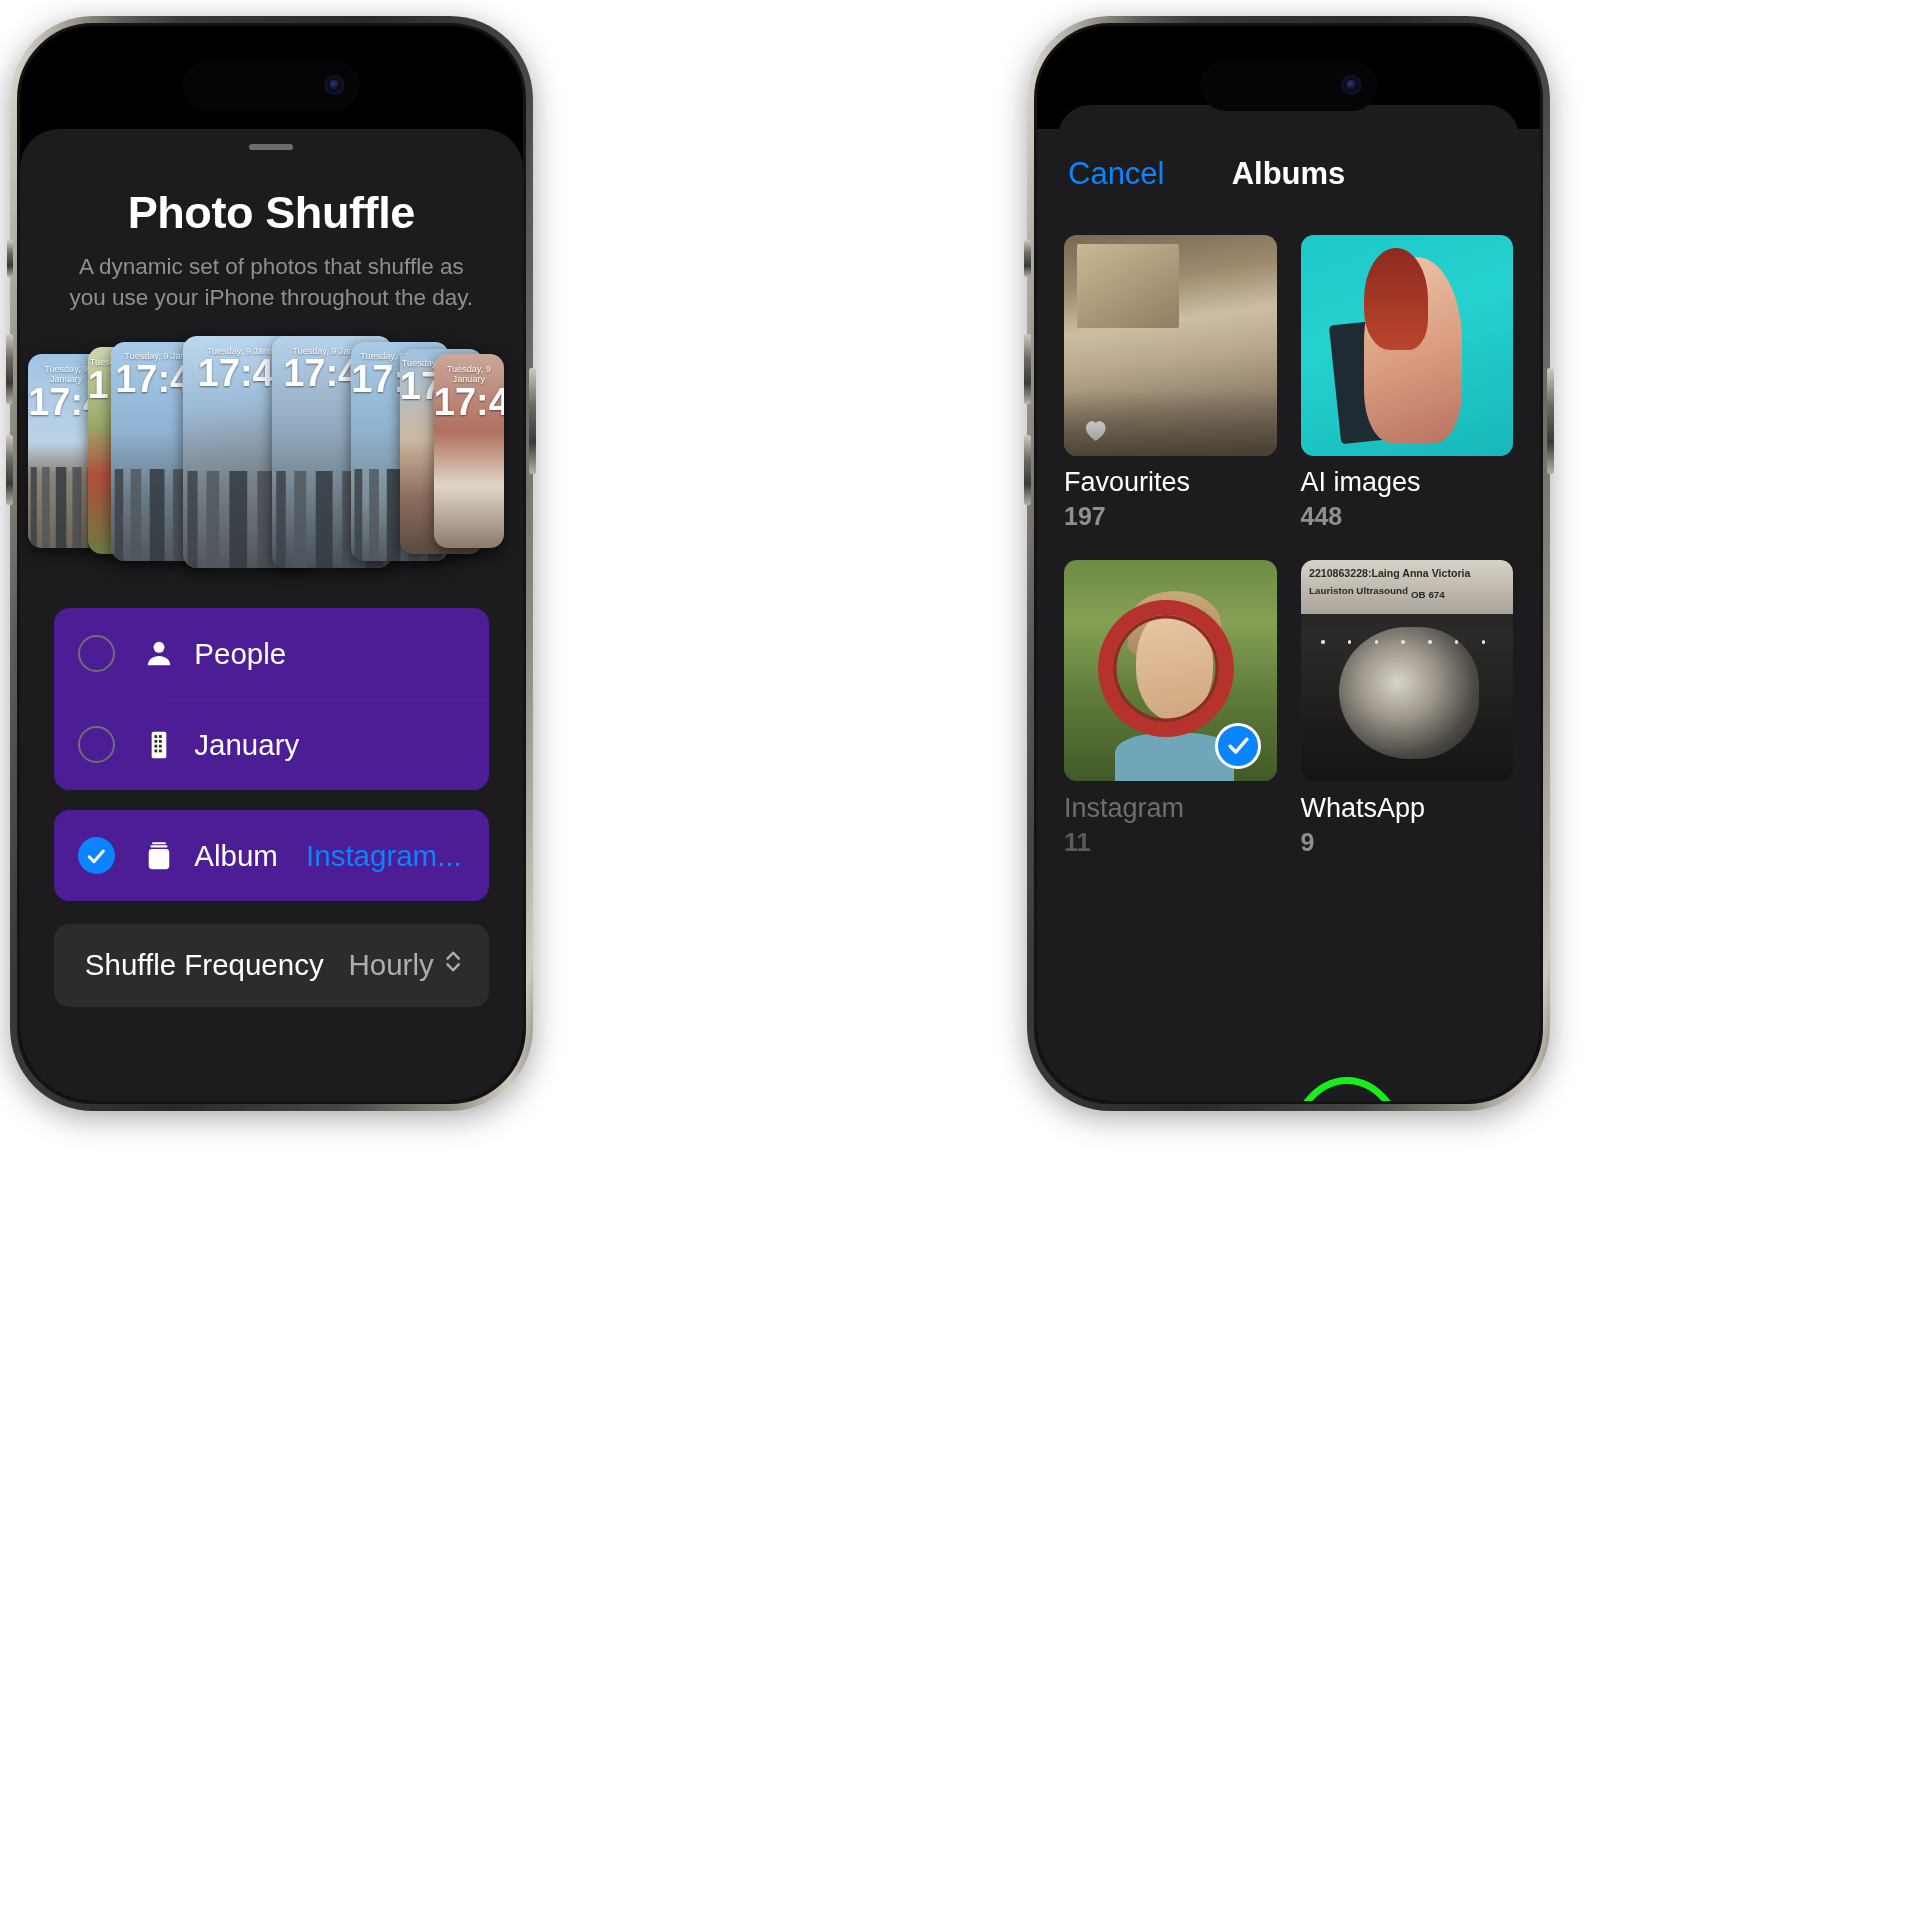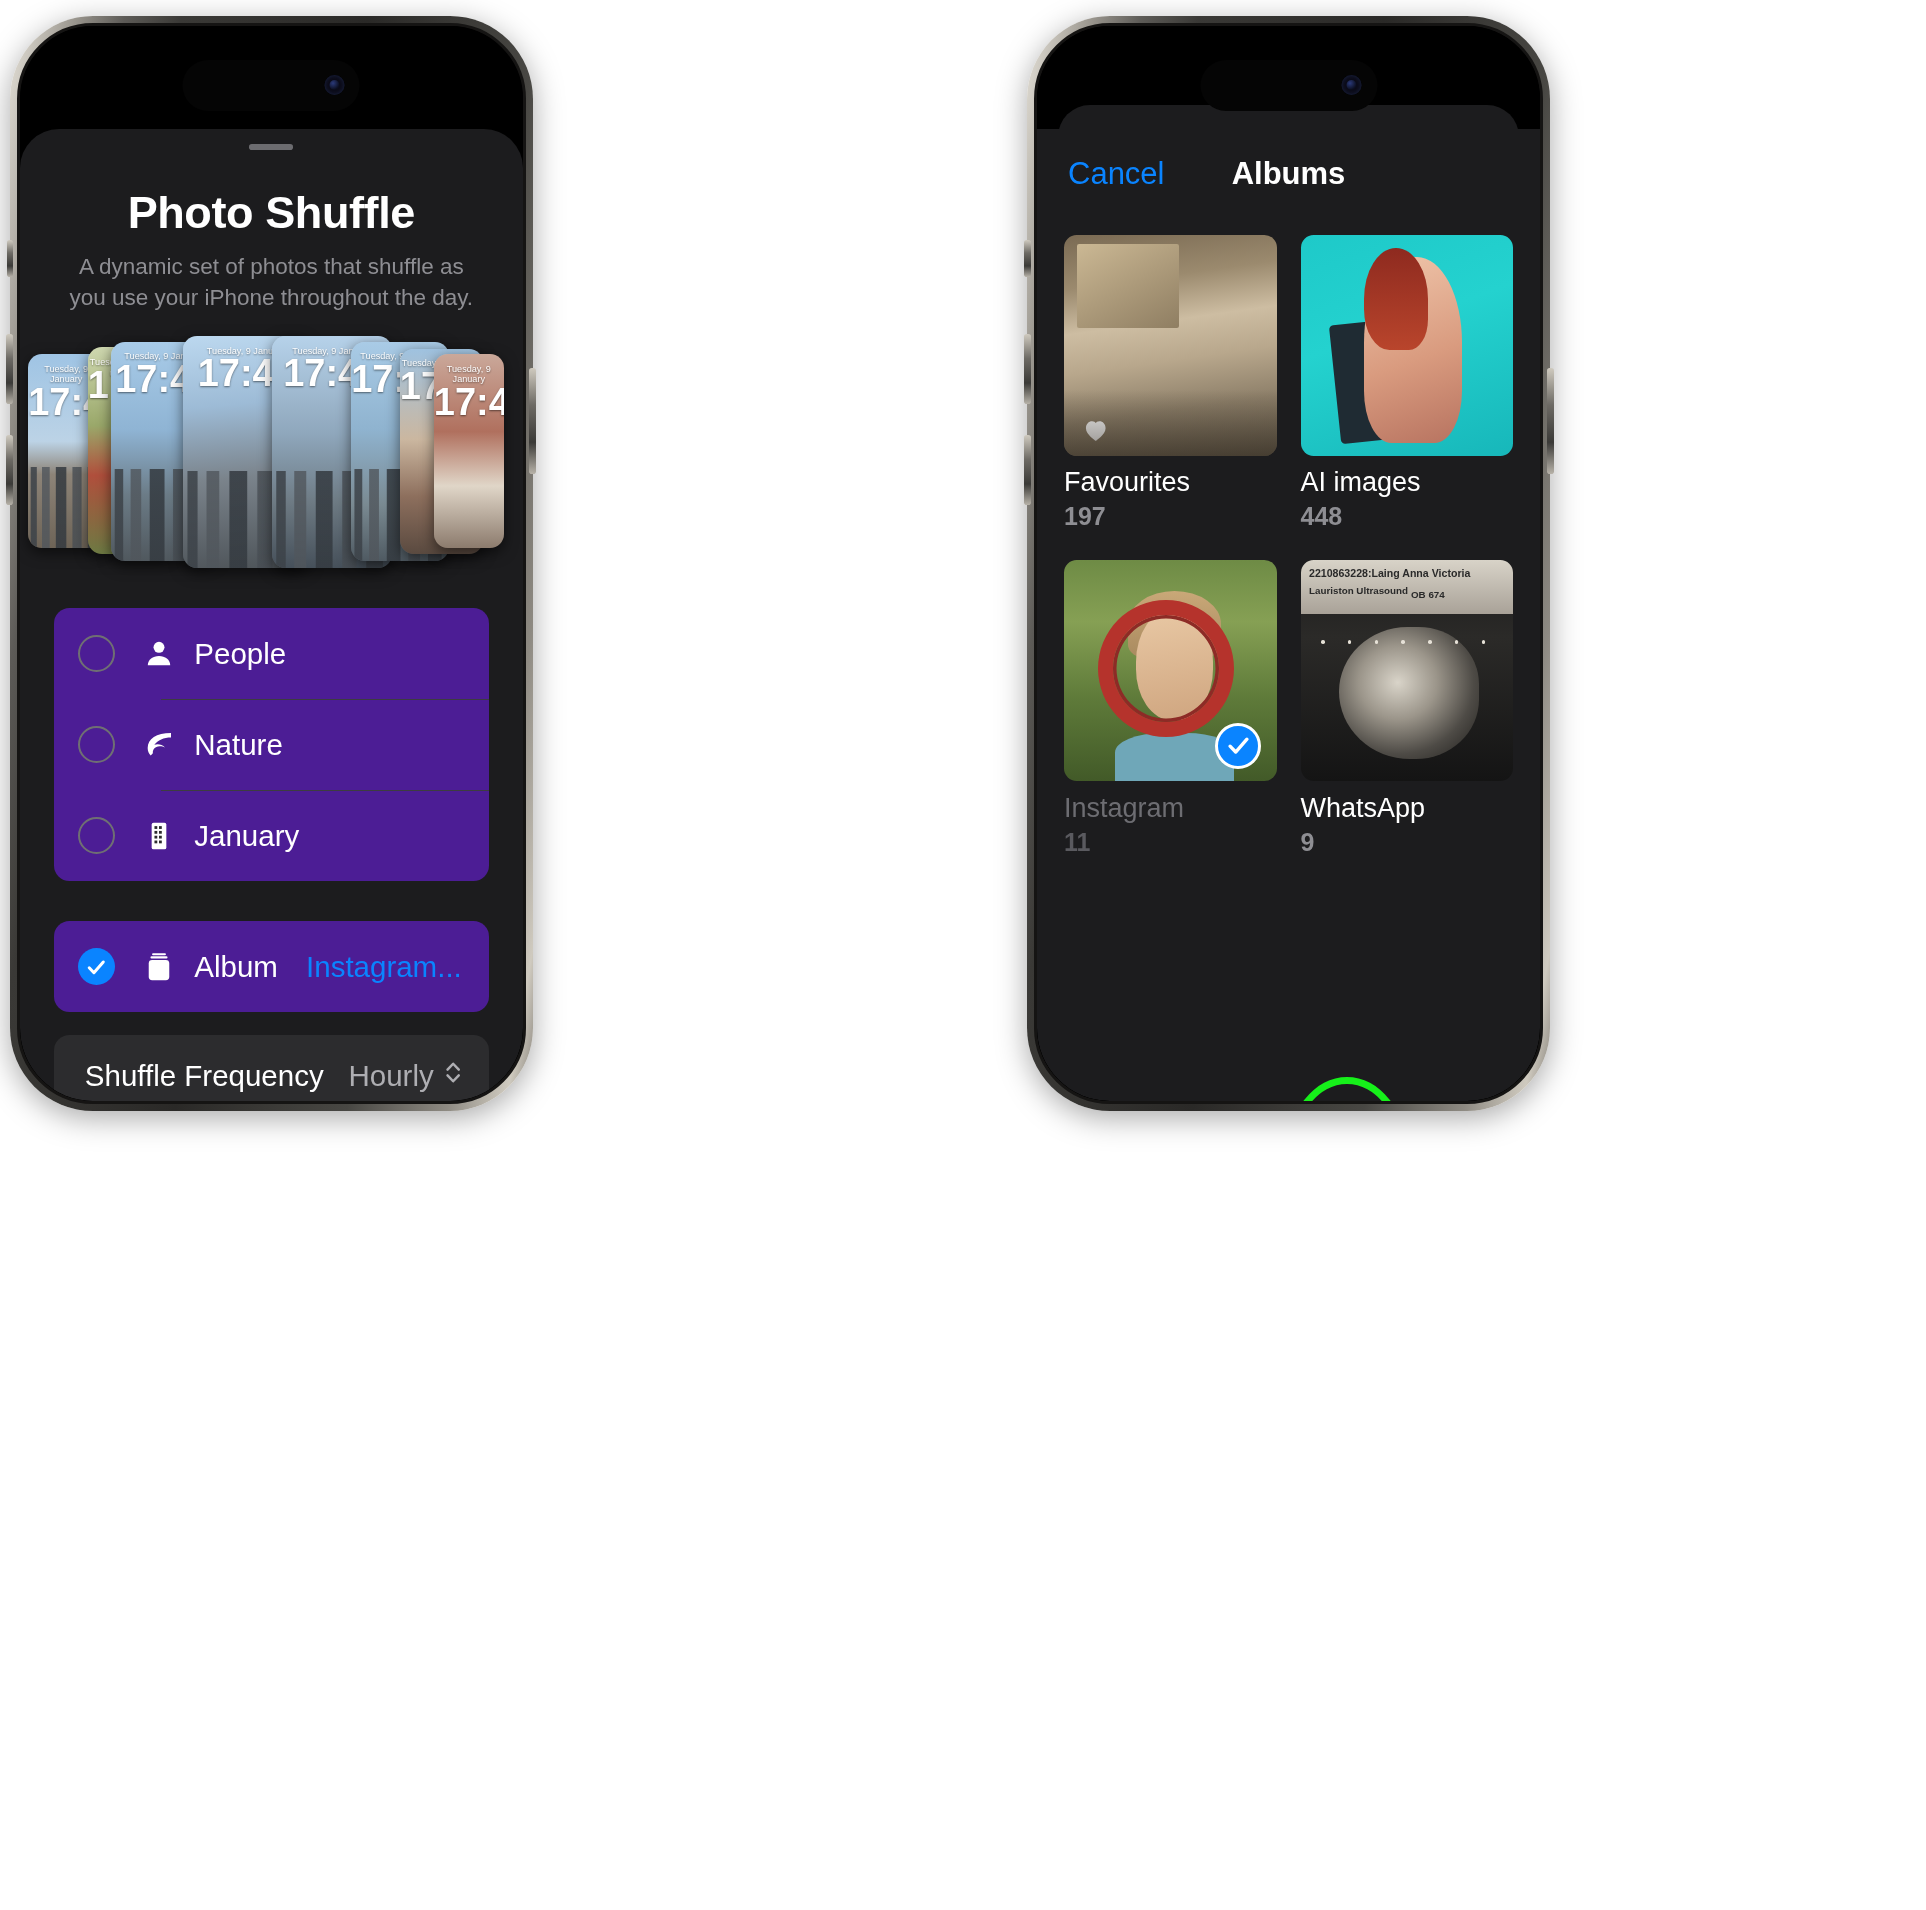--- a/index.html
+++ b/index.html
@@ -268,30 +268,20 @@
               <div class="radio"></div>
               <div class="rowicon">
                 <svg viewBox="0 0 24 24" width="32" height="32" fill="#fff">
                     <circle cx="12" cy="7" r="4.1"></circle>
                     <path d="M3.6 20.5c0-4.3 3.8-7 8.4-7s8.4 2.7 8.4 7z"></path>
                   </svg>
               </div>
               <div class="rowlabel">People</div>
             </div>
 
-            <div class="row">
-              <div class="sep"></div>
-              <div class="radio"></div>
-              <div class="rowicon">
-                <svg viewBox="0 0 24 24" width="32" height="32" fill="#fff">
-                    <path d="M21 3C10 3 3.5 7.5 3.5 14.2c0 2.3.9 4.3 2.3 5.6l1.6-1.6c-.3-1.9.6-3.7 2.3-4.6 2.1-1.1 4.8-.8 6.8.3-2-2.3-5.3-3-8-2.1C11 8.3 15.6 6.3 21 6.3z"></path>
-                  </svg>
-              </div>
-              <div class="rowlabel">Nature</div>
-            </div>
 
             <div class="row">
               <div class="sep"></div>
               <div class="radio"></div>
               <div class="rowicon">
                 <svg viewBox="0 0 24 24" width="32" height="32" fill="#fff">
                     <rect x="6.5" y="2" width="11" height="20" rx="1.4"></rect>
                     <g fill="#2c2c2e">
                       <rect x="8.6" y="4.6" width="2.1" height="2.1"></rect>
                       <rect x="12" y="4.6" width="2.1" height="2.1"></rect>
@@ -301,21 +291,21 @@
                       <rect x="12" y="11.8" width="2.1" height="2.1"></rect>
                       <rect x="8.6" y="15.4" width="2.1" height="2.1"></rect>
                       <rect x="12" y="15.4" width="2.1" height="2.1"></rect>
                     </g>
                   </svg>
               </div>
               <div class="rowlabel">January</div>
             </div>
           </div>
 
-          <div class="group" style="margin-top:40px; position:relative;text-align:right;">
+          <div class="group" style="margin-top:20px; position:relative;text-align:right;">
             <div class="row">
               <div class="radio on">
                 <svg viewBox="0 0 24 24" fill="none" stroke="#fff" stroke-width="3.2" stroke-linecap="round" stroke-linejoin="round">
                     <path d="M4.5 12.6l5 5.2L19.5 6.4"></path>
                   </svg>
               </div>
               <div class="rowicon">
                 <svg viewBox="0 0 24 24" width="32" height="32" fill="#fff">
                     <rect x="6.8" y="1.6" width="10.4" height="1.5" rx=".75"></rect>
                     <rect x="5.6" y="4" width="12.8" height="1.6" rx=".8"></rect>

